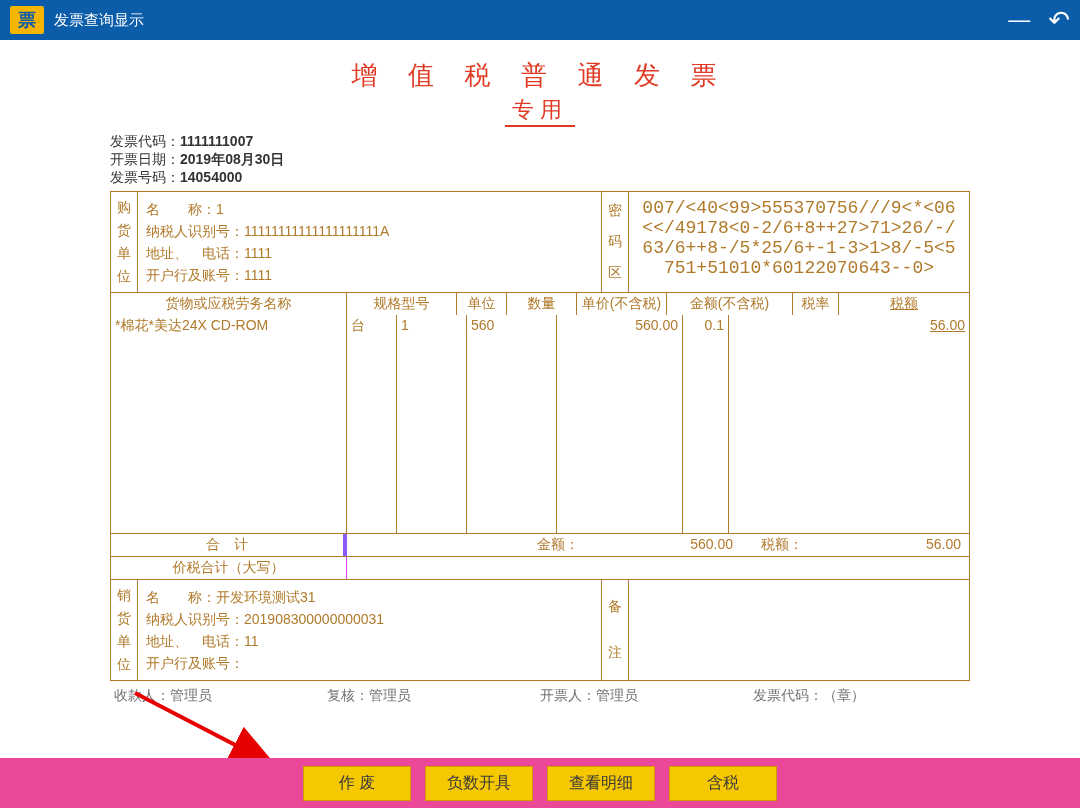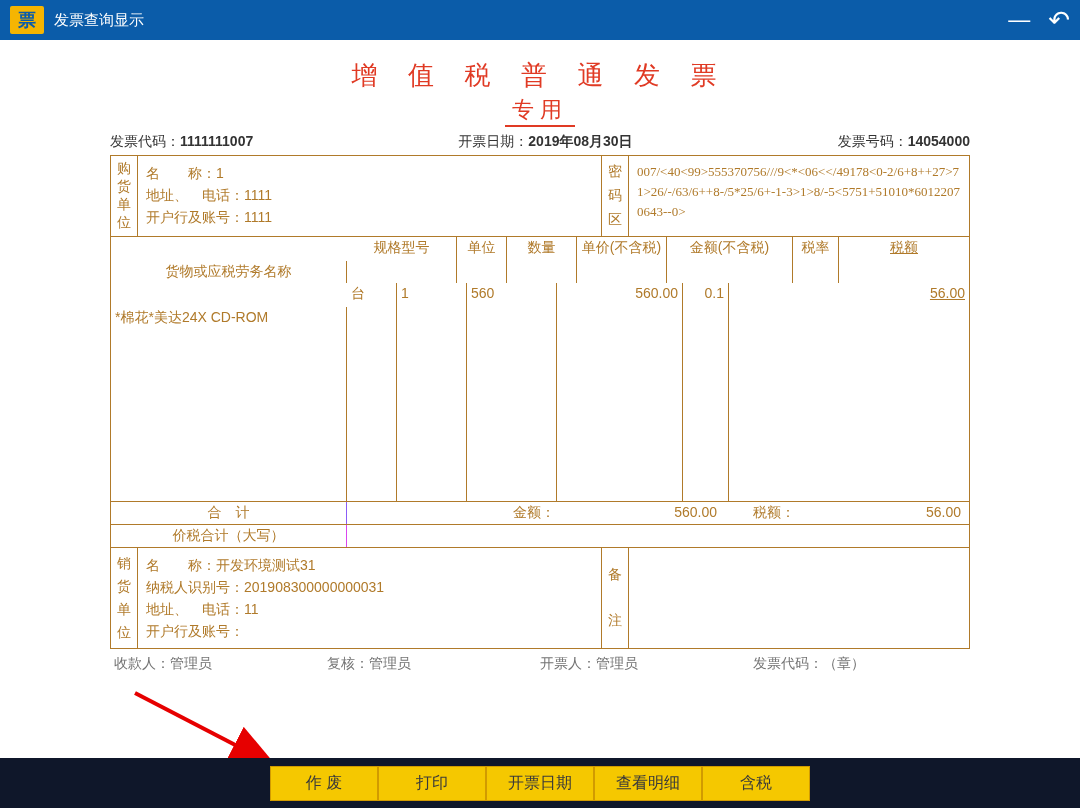--- a/index.html
+++ b/index.html
@@ -53,20 +53,21 @@
       border-bottom: 2px solid #e03a24;
       width: 70px;
       margin: 2px auto 6px;
     }
     .header-row {
       display: flex;
       justify-content: space-between;
       font-size: 14px;
       color: #333;
       margin-bottom: 4px;
+      flex-direction: column;
     }
     .header-row span b { font-weight: bold; }
 
     .invoice-frame {
       border: 1px solid #b07a2a;
       color: #b07a2a;
       font-size: 14px;
     }
     .row-flex { display: flex; }
     .vert-label {
@@ -77,34 +78,35 @@
       justify-content: space-around;
       padding: 4px 6px;
       font-family: SimSun;
     }
     .buyer-block { flex: 1; padding: 6px 8px; line-height: 22px; }
     .buyer-block .lbl { display: inline-block; }
     .cipher-label { border-left: 1px solid #b07a2a; }
     .cipher-box {
       width: 340px;
       padding: 6px 8px;
-      font-family: Liberation Serif, serif;
+      font-family: Liberation Mono, monospace;
       line-height: 20px;
       word-break: break-all;
-      font-size: 13px;
+      font-size: 18px;
+      text-align: center;
     }
 
     .items-header {
       display: flex;
       border-top: 1px solid #b07a2a;
       text-align: center;
     }
     .items-header > div { border-right: 1px solid #b07a2a; padding: 2px 0; }
     .items-header > div:last-child { border-right: none; }
-    .c-name { width: 236px; margin-top: 24px; }
+    .c-name { width: 236px; }
     .c-spec { width: 110px; }
     .c-unit { width: 50px; }
     .c-qty { width: 70px; }
     .c-price { width: 90px; }
     .c-amount { width: 126px; }
     .c-rate { width: 46px; }
     .c-tax { flex: 1; text-decoration: underline; }
 
     .items-body {
       display: flex;
@@ -112,22 +114,22 @@
     }
     .items-body > div { border-right: 1px solid #b07a2a; padding: 2px 4px; overflow: hidden; }
     .items-body > div:last-child { border-right: none; }
     .ra { text-align: right; }
     .la { text-align: left; }
 
     .total-row {
       display: flex;
       border-top: 1px solid #b07a2a;
     }
-    .total-row .tl-label { width: 236px; text-align: center; border-right: 1px solid #8b5cf6; padding: 2px 0; }
-    .total-row .tl-body { flex: 1; display: flex; justify-content: flex-end; padding: 2px 8px; gap: 36px; }
+    .total-row .tl-label { width: 236px; text-align: center; border-right: 4px solid #8b5cf6; padding: 2px 0; }
+    .total-row .tl-body { flex: 1; display: flex; justify-content: flex-end; padding: 2px 8px; gap: 28px; }
     .total-row .tl-amt { width: 126px; text-align: right; }
     .total-row .tl-tax { width: 130px; text-align: right; }
     .total-row .tl-txt { display:flex; align-items:center; }
 
     .cap-row {
       display: flex;
       border-top: 1px solid #b07a2a;
     }
     .cap-row .cl-label { width: 236px; text-align: center; border-right: 1px solid #d946ef; padding: 2px 0; }
     .cap-row .cl-body { flex: 1; display: flex; justify-content: space-between; padding: 2px 8px; }
@@ -147,24 +149,25 @@
     .sign-row > div { flex: 1; }
 
     .arrow-svg { position: absolute; left: 130px; top: 688px; pointer-events: none; }
 
     .bottom-bar {
       position: absolute;
       bottom: 0;
       left: 0;
       right: 0;
       height: 50px;
-      background: #0f172a;
+      background: #ec4899;
       display: flex;
       align-items: center;
       justify-content: center;
+      gap: 14px;
     }
     .bottom-bar button {
       background: #f5c800;
       border: 1px solid #d19b00;
       color: #3a3a3a;
       font-size: 16px;
       padding: 6px 0;
       width: 108px;
       cursor: pointer;
       font-family: inherit;
@@ -196,20 +199,21 @@
 
     <div class="row-flex">
       <div class="vert-label">
         <span>购</span>
         <span>货</span>
         <span>单</span>
         <span>位</span>
       </div>
       <div class="buyer-block">
         <div><span class="lbl">名　　称：</span><span>1</span></div>
+        <div><span class="lbl">纳税人识别号：</span><span>11111111111111111111A</span></div>
         <div><span class="lbl">地址、　电话：</span><span>1111</span></div>
         <div><span class="lbl">开户行及账号：</span><span>1111</span></div>
       </div>
       <div class="vert-label cipher-label">
         <span>密</span>
         <span>码</span>
         <span>区</span>
       </div>
       <div class="cipher-box">007/&lt;40&lt;99&gt;555370756///9&lt;*&lt;06&lt;&lt;/49178&lt;0-2/6+8++27&gt;71&gt;26/-/63/6++8-/5*25/6+-1-3&gt;1&gt;8/-5&lt;5751+51010*60122070643--0&gt;</div>
     </div>
@@ -282,17 +286,16 @@
   <defs>
       <marker id="ah" markerWidth="12" markerHeight="10" refX="10" refY="5" orient="auto">
     <polygon points="0 0, 12 5, 0 10" fill="#e60000"></polygon>
       </marker>
     </defs>
   <line x1="5" y1="5" x2="140" y2="75" stroke="#e60000" stroke-width="4" marker-end="url(#ah)"></line>
 </svg>
 
 <div class="bottom-bar">
   <button>作 废</button>
-  <button>打印</button>
-  <button>开票日期</button>
+  <button>负数开具</button>
   <button>查看明细</button>
   <button>含税</button>
 </div>
 
 </body></html>

